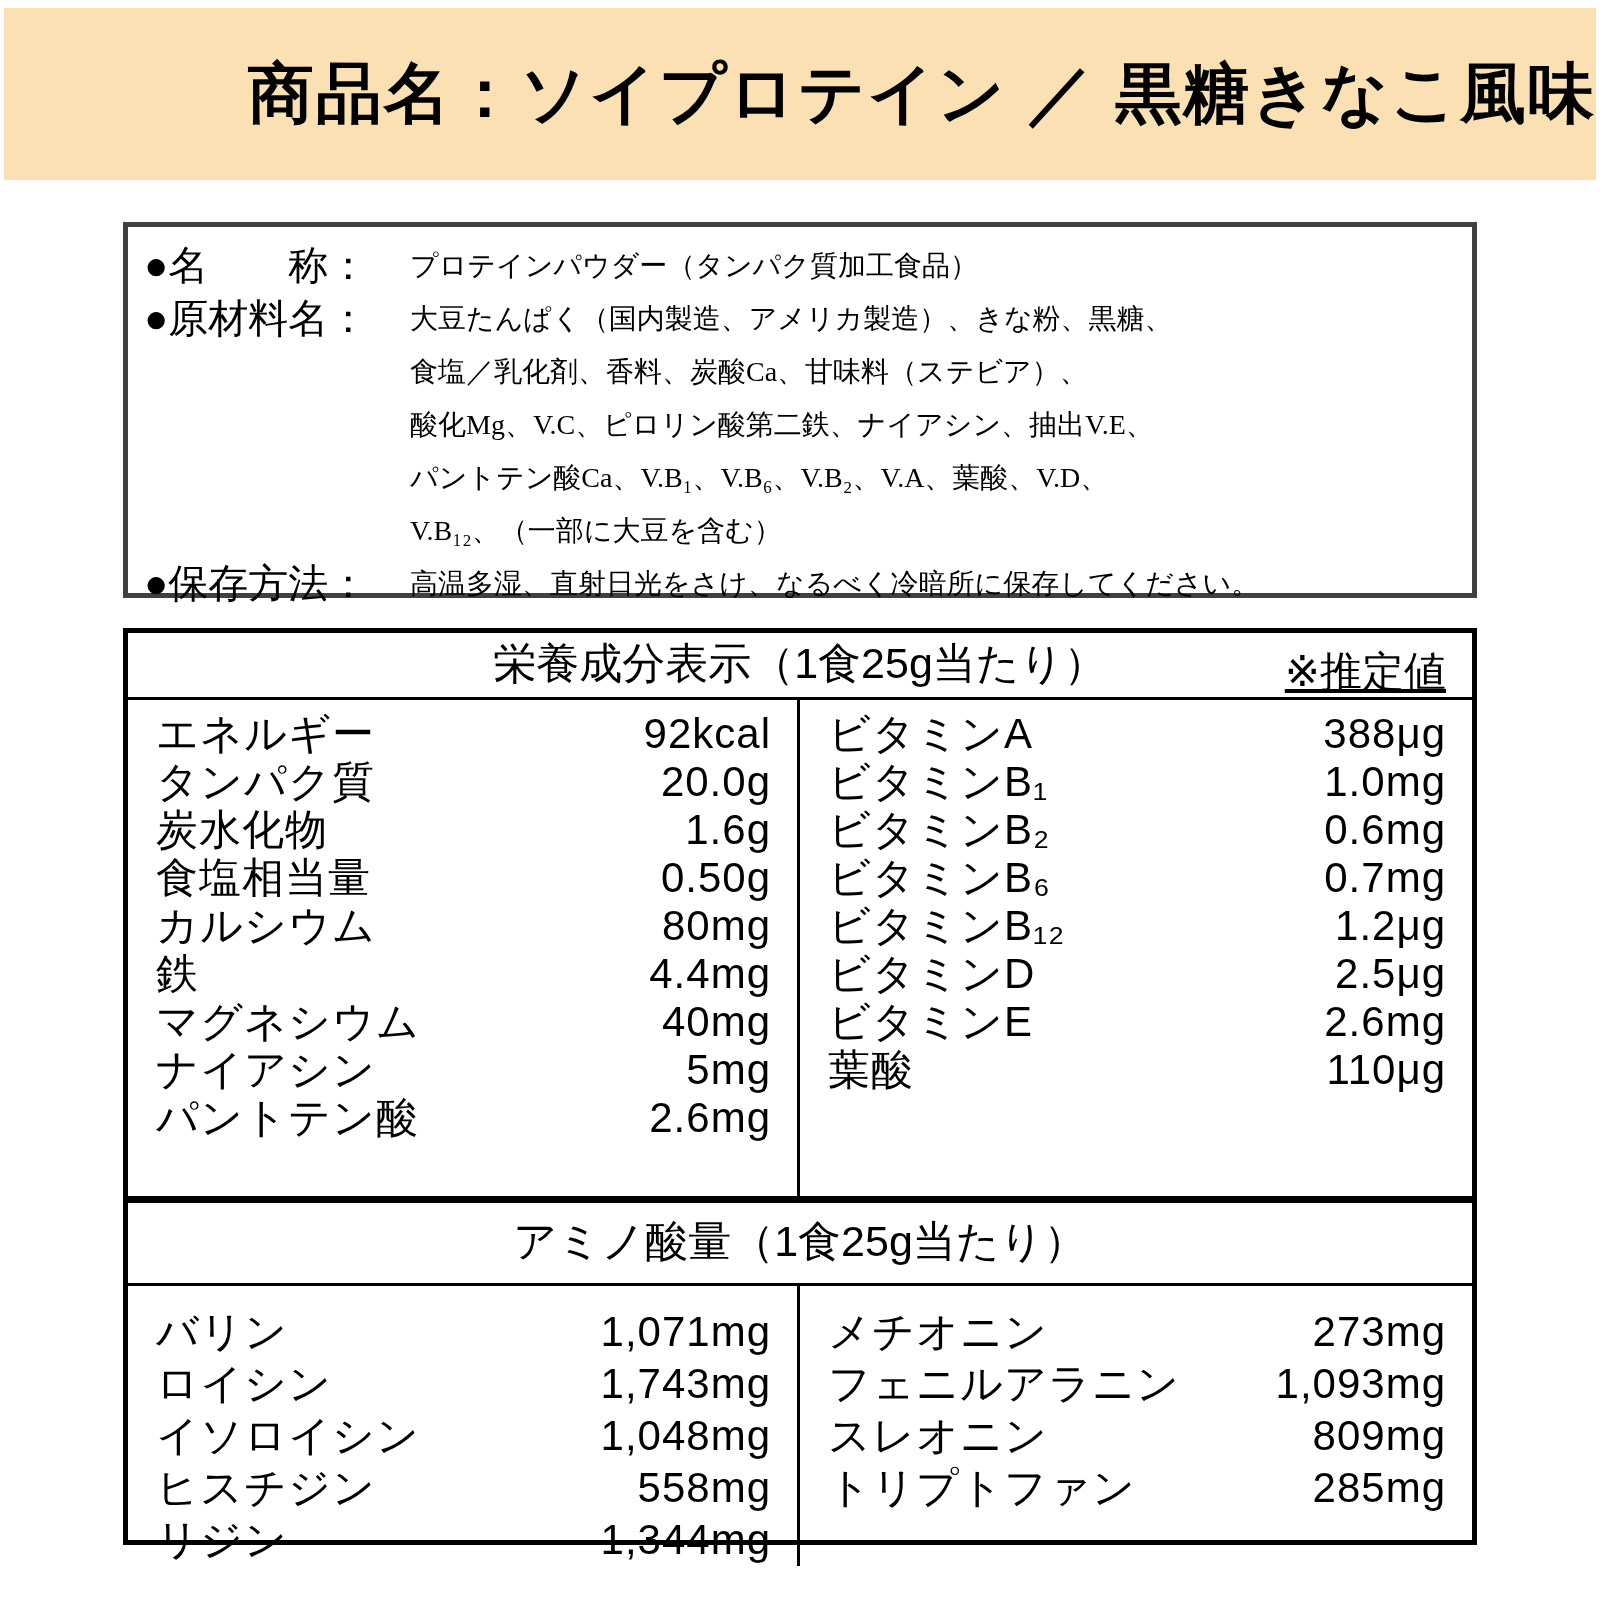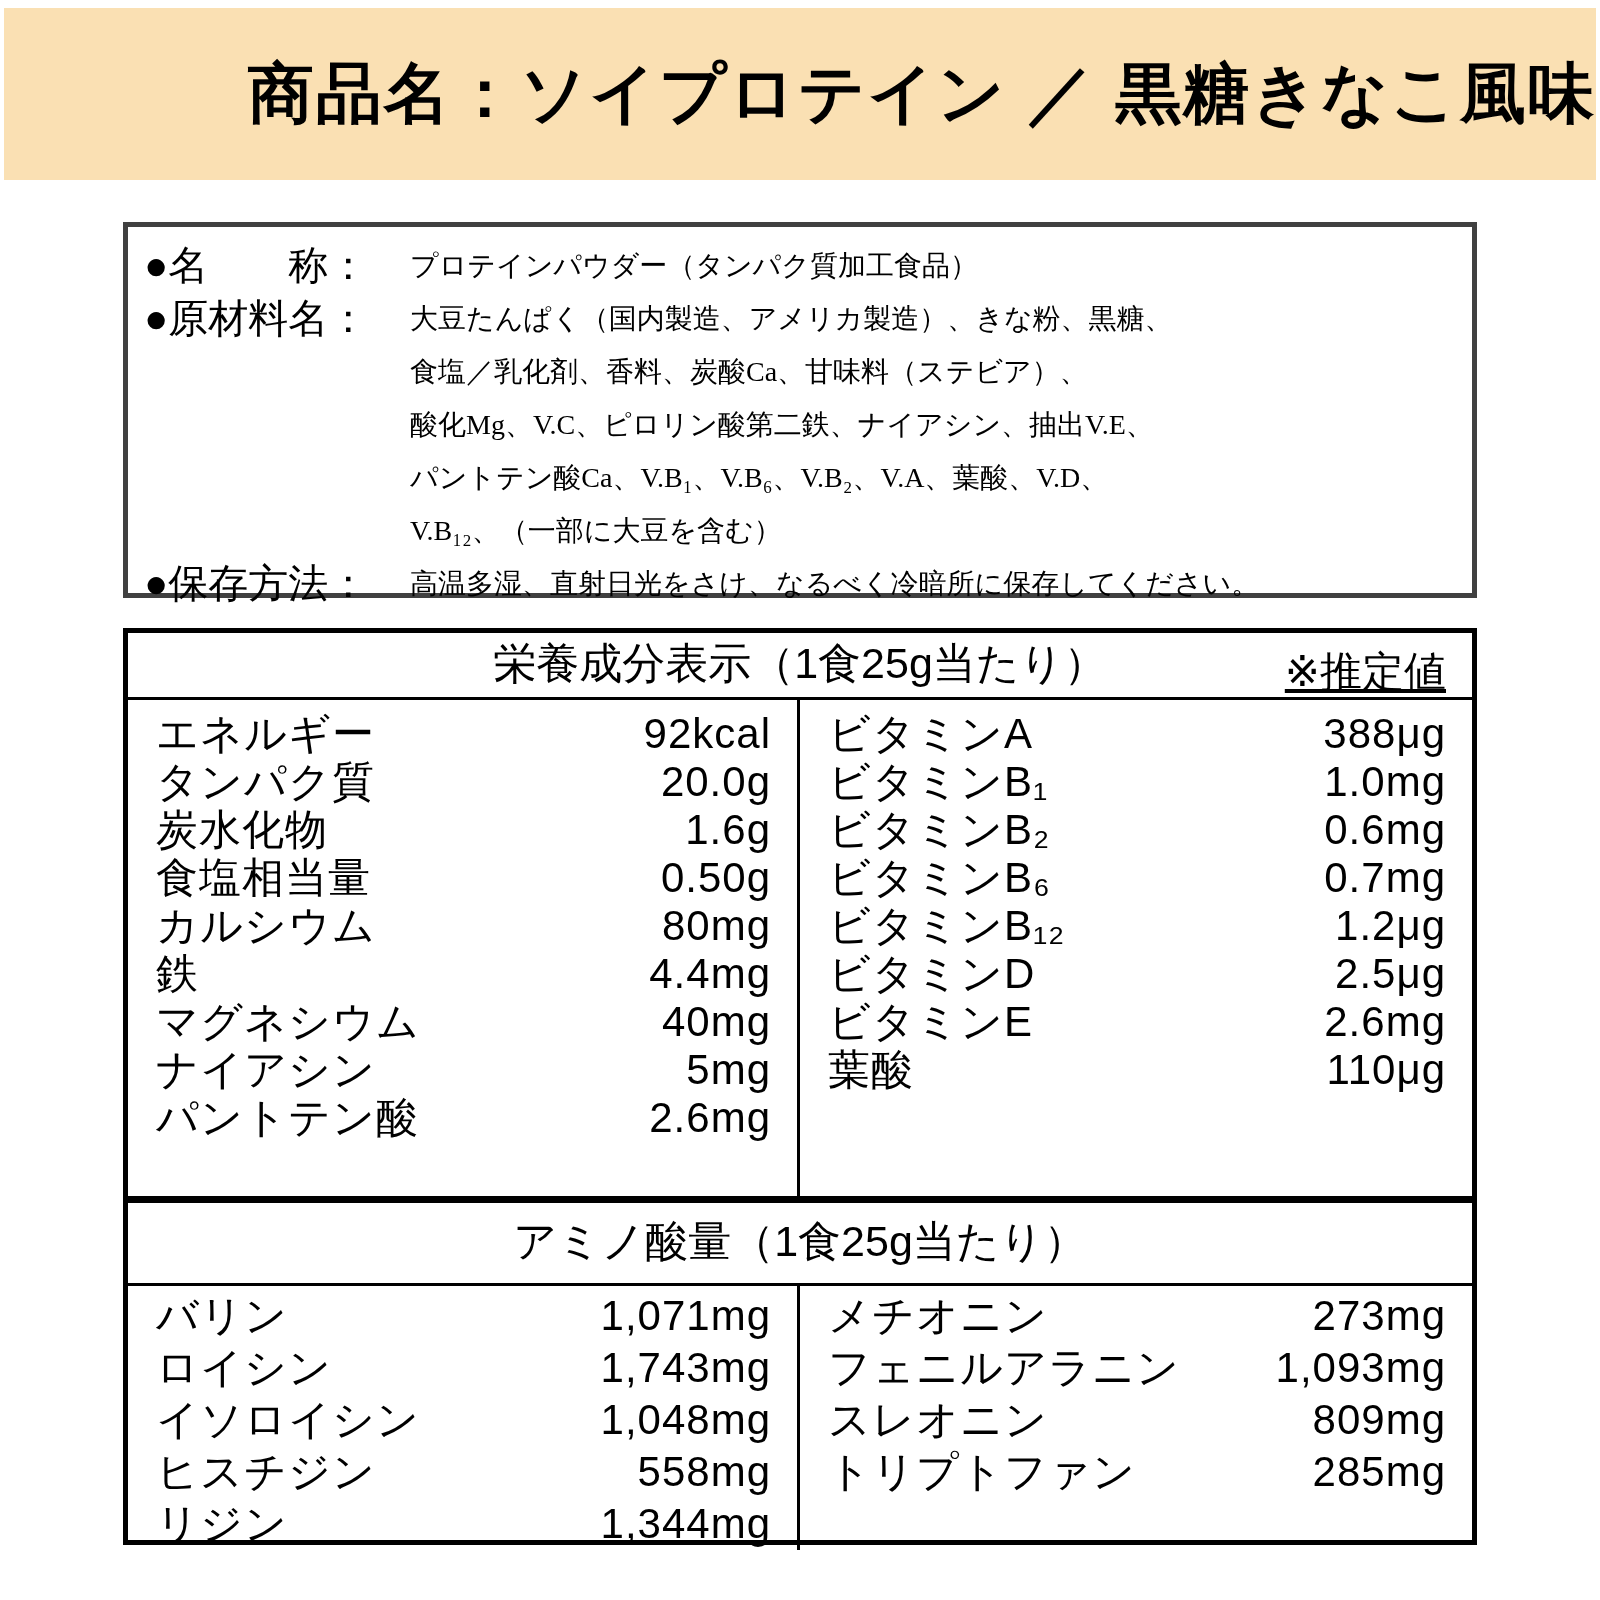--- a/index.html
+++ b/index.html
@@ -97,21 +97,21 @@
   .trow {
     display: flex;
     justify-content: space-between;
     align-items: flex-end;
     padding: 0 26px 0 28px;
     font-size: 42px;
     height: 48px;
     line-height: 48px;
     white-space: nowrap;
   }
-  .tbody-amino .tcol { padding-top: 4px; }
+  .tbody-amino .tcol { padding-top: 20px; }
   .tbody-amino .trow { height: 52px; line-height: 52px; }
   .tlabel { letter-spacing: 1px; }
   .tvalue { letter-spacing: 1px; }
   .section-sep {
     flex: none;
     height: 7px;
     background: #000;
   }
 </style>
 </head>

